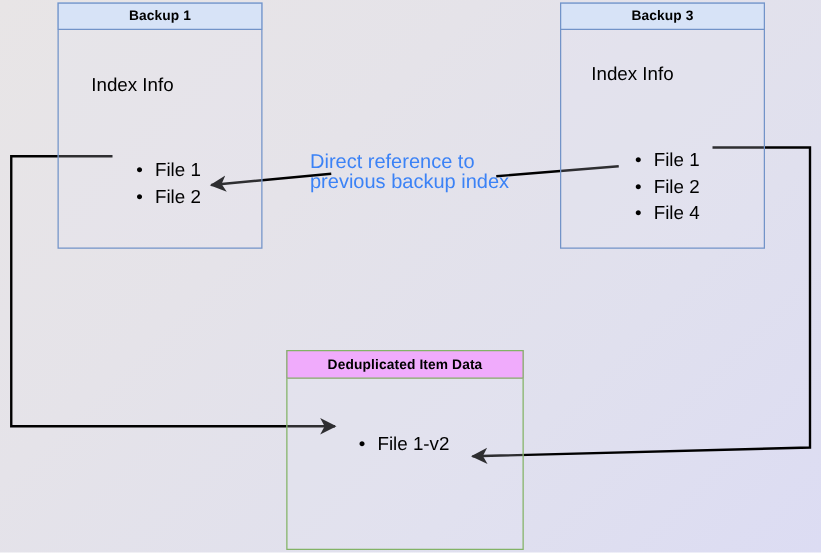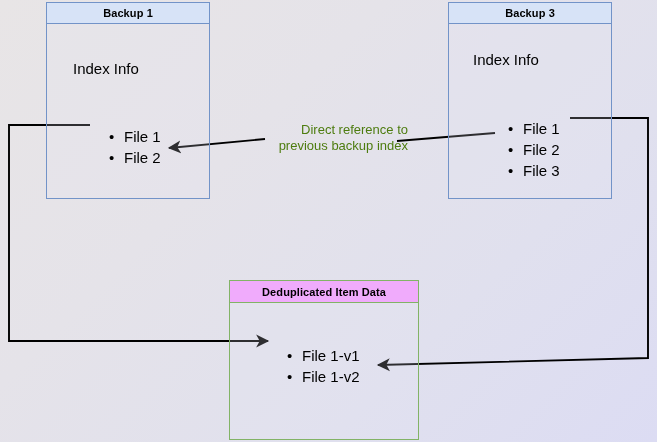--- a/index.html
+++ b/index.html
@@ -72,23 +72,23 @@
   .file-list li::before {
     content: "\2022";
     position: absolute;
     left: 0;
     top: 0;
     font-size: 15px;
     line-height: 21px;
   }
   .center-label {
     position: absolute;
-    font-size: 13px;
-    color: #4d7c0f;
-    text-align: right;
+    font-size: 16px;
+    color: #3b82f6;
+    text-align: left;
     line-height: 16px;
     white-space: pre-line;
   }
   svg.edges {
     position: absolute;
     left: 0;
     top: 0;
     width: 657px;
     height: 442px;
     pointer-events: none;
@@ -126,28 +126,27 @@
   </ul>
 
   <div class="box box-blue" style="left:448px; top:2px; width:164px; height:197px;"></div>
   <div class="hdr hdr-blue" style="left:448px; top:2px; width:164px; height:22px;">
     <span>Backup 3</span>
   </div>
   <div class="box-title" style="left:473px; top:51px;">Index Info</div>
   <ul class="file-list" style="left:496px; top:106px;">
     <li>File 1</li>
     <li>File 2</li>
-    <li>File 3</li>
+    <li>File 4</li>
   </ul>
 
   <div class="box box-green" style="left:229px; top:280px; width:190px; height:160px;"></div>
   <div class="hdr hdr-green" style="left:229px; top:280px; width:190px; height:23px;">
     <span>Deduplicated Item Data</span>
   </div>
   <ul class="file-list" style="left:275px; top:333px;">
-    <li>File 1-v1</li>
     <li>File 1-v2</li>
   </ul>
 
   <div class="center-label" style="left:248px; top:122px; width:160px;">Direct reference to
 previous backup index</div>
 
 </div>
 
 </body></html>

